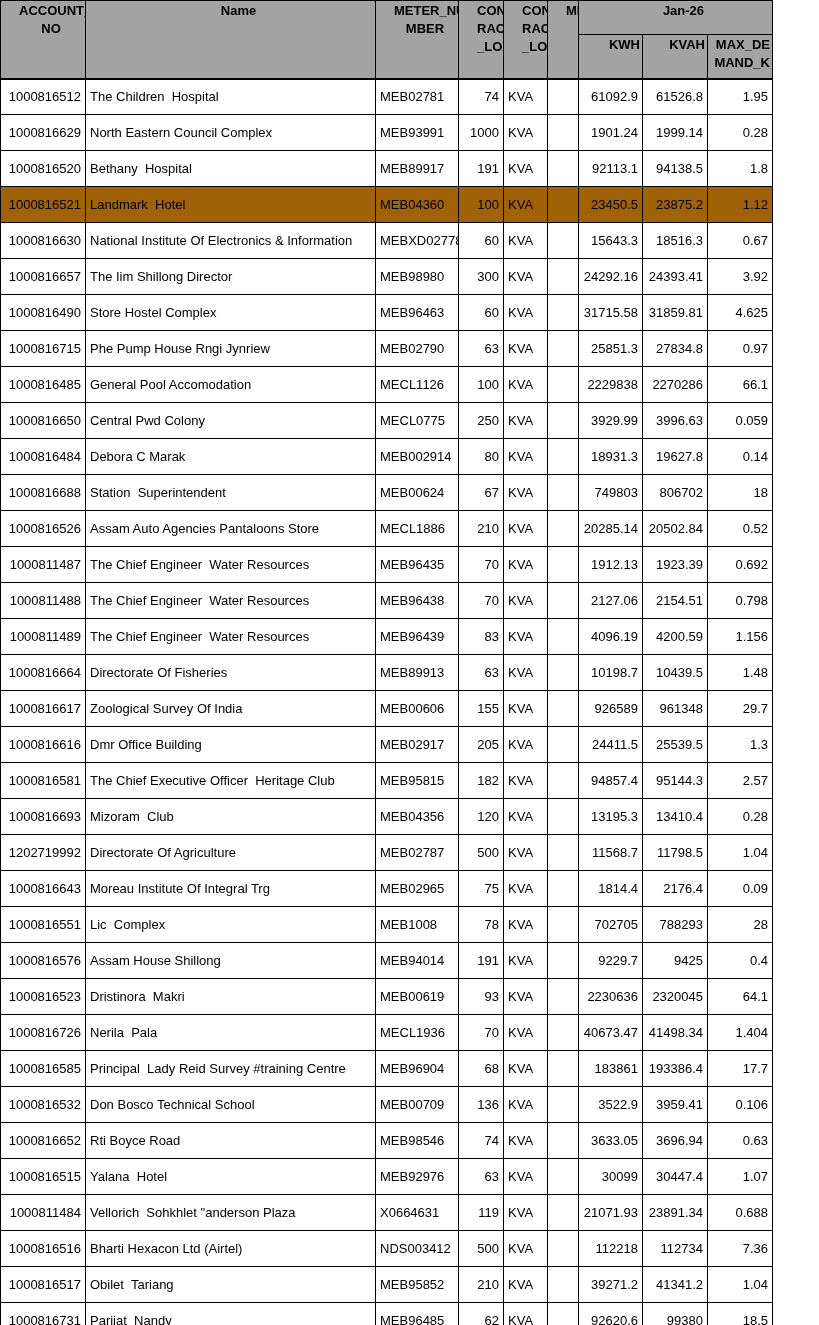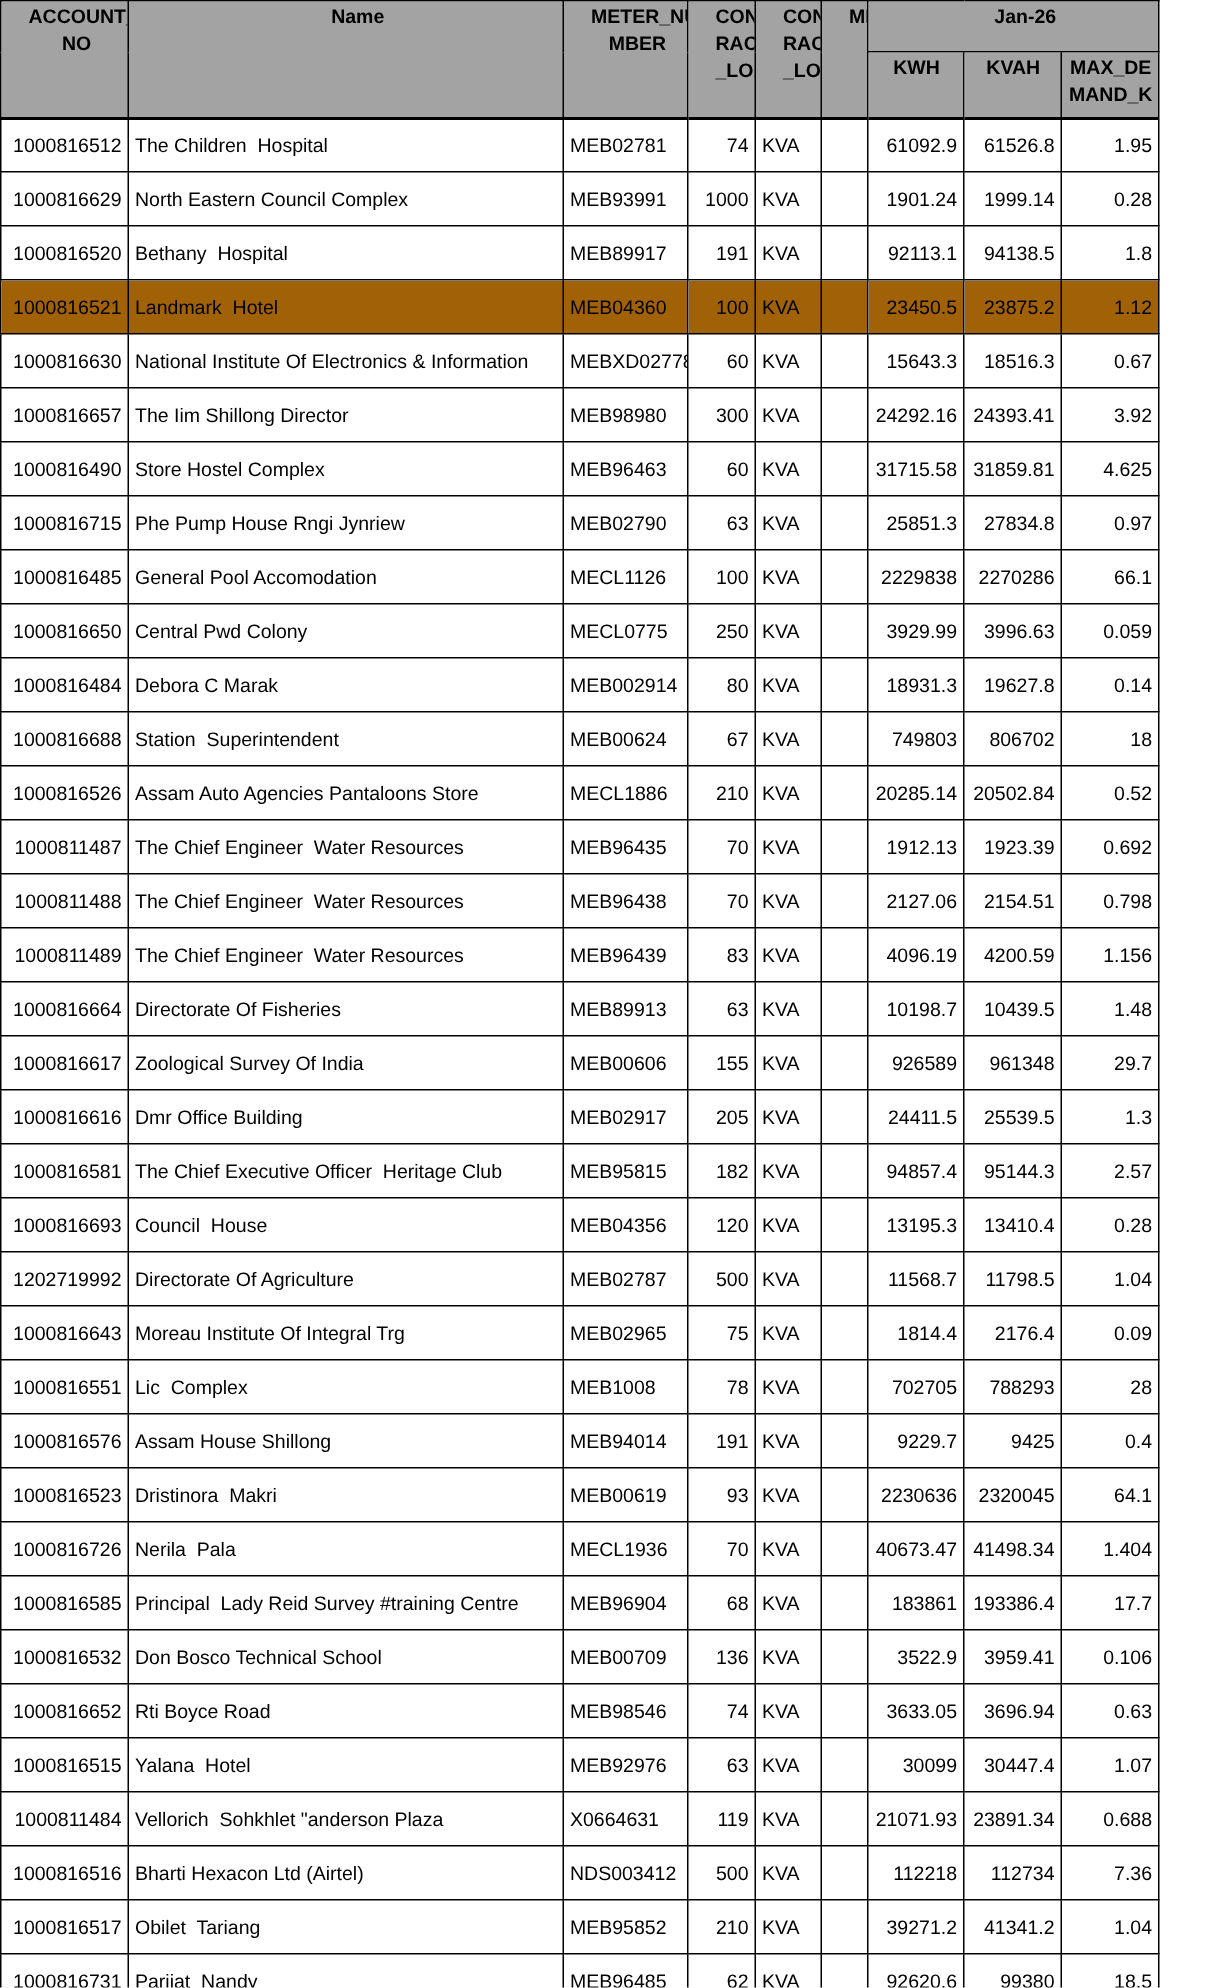--- a/index.html
+++ b/index.html
@@ -35,21 +35,21 @@
     white-space: pre-line;
     background: #a3a3a3;
   }
   th.group-cell {
     height: 34px;
     vertical-align: middle;
     padding: 0;
   }
   tr.subhead th {
     height: 44px;
-    text-align: center;
+    text-align: right;
     padding-left: 3px;
   }
   thead tr.subhead th, thead th[rowspan] {
     border-bottom: 2px solid #000;
   }
   
   table.sheet td {
     height: 36px;
     vertical-align: middle;
     padding: 0 4px;
@@ -313,21 +313,21 @@
         <td class="txt">MEB95815</td>
         <td class="num">182</td>
         <td class="txt">KVA</td>
         <td class="txt"></td>
         <td class="num">94857.4</td>
         <td class="num">95144.3</td>
         <td class="num">2.57</td>
       </tr>
       <tr>
         <td class="num">1000816693</td>
-        <td class="txt">Council  House</td>
+        <td class="txt">Mizoram  Club</td>
         <td class="txt">MEB04356</td>
         <td class="num">120</td>
         <td class="txt">KVA</td>
         <td class="txt"></td>
         <td class="num">13195.3</td>
         <td class="num">13410.4</td>
         <td class="num">0.28</td>
       </tr>
       <tr>
         <td class="num">1202719992</td>

